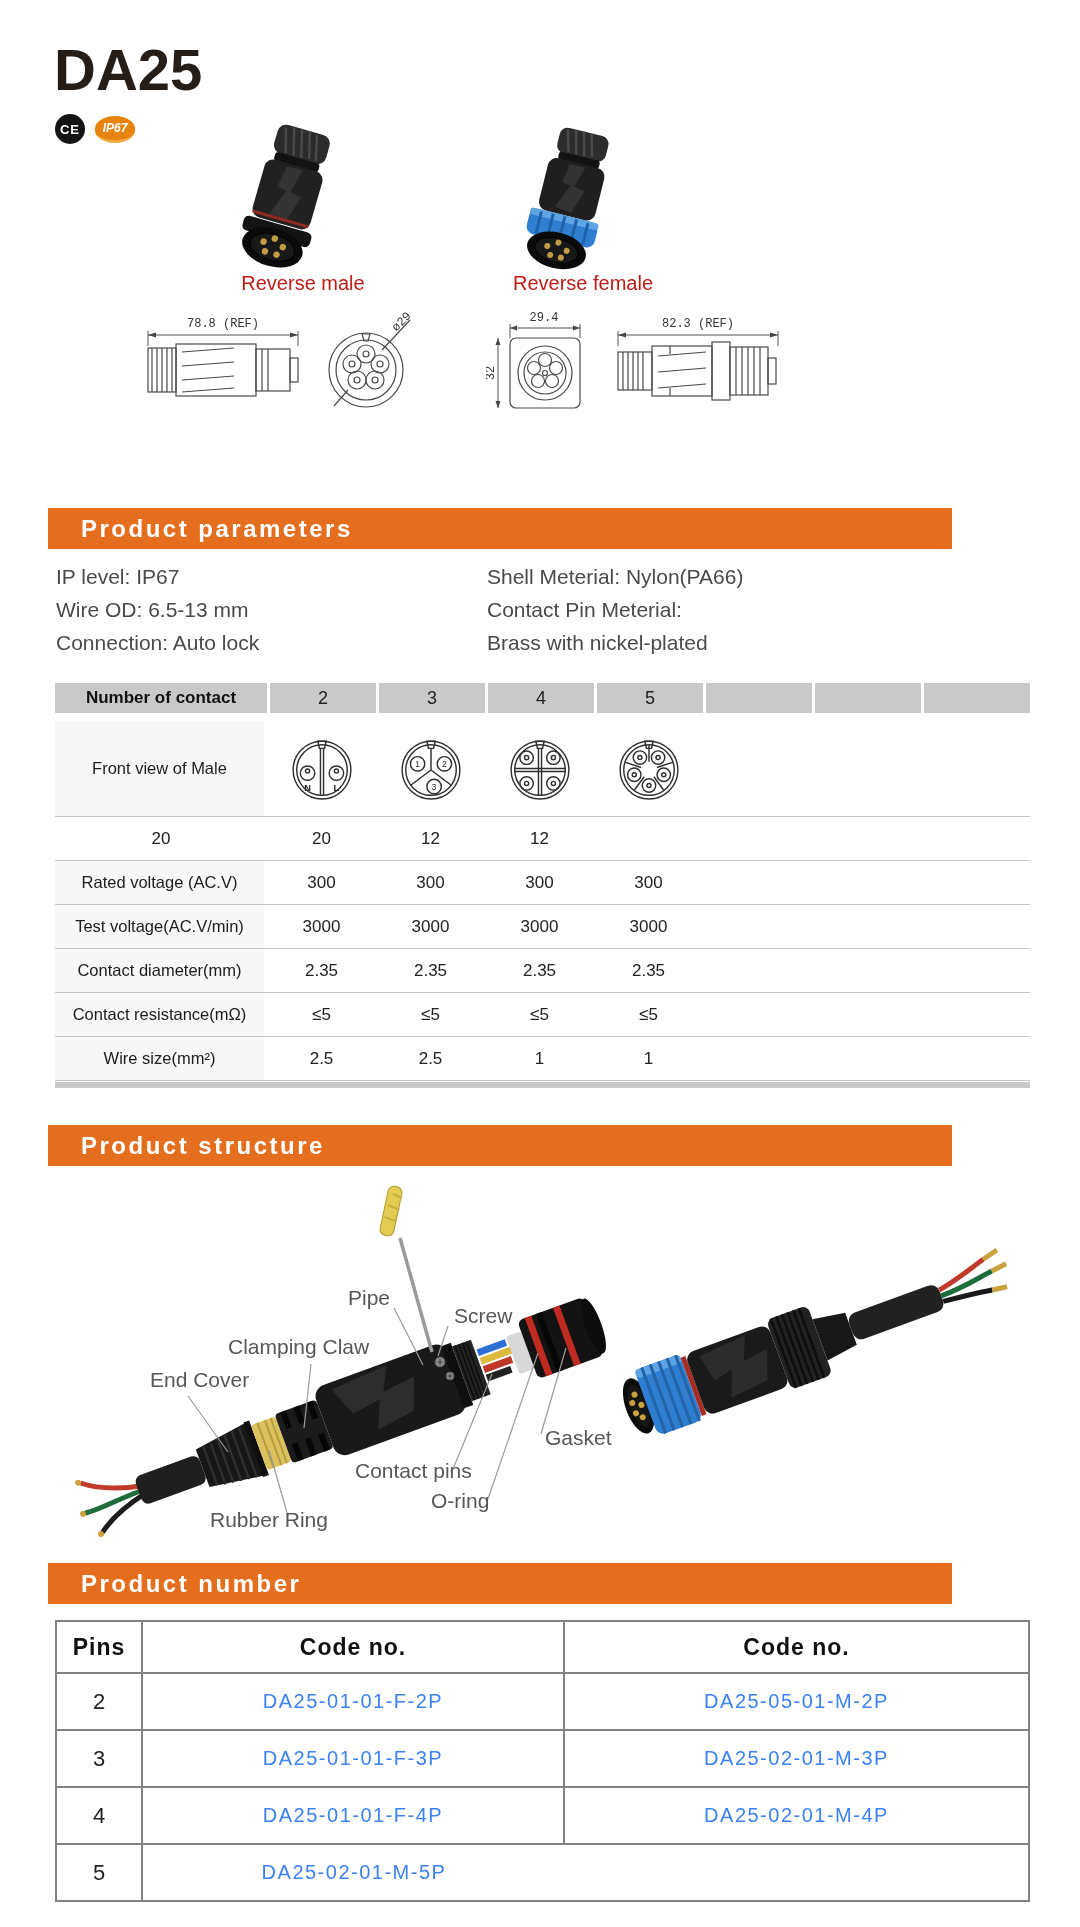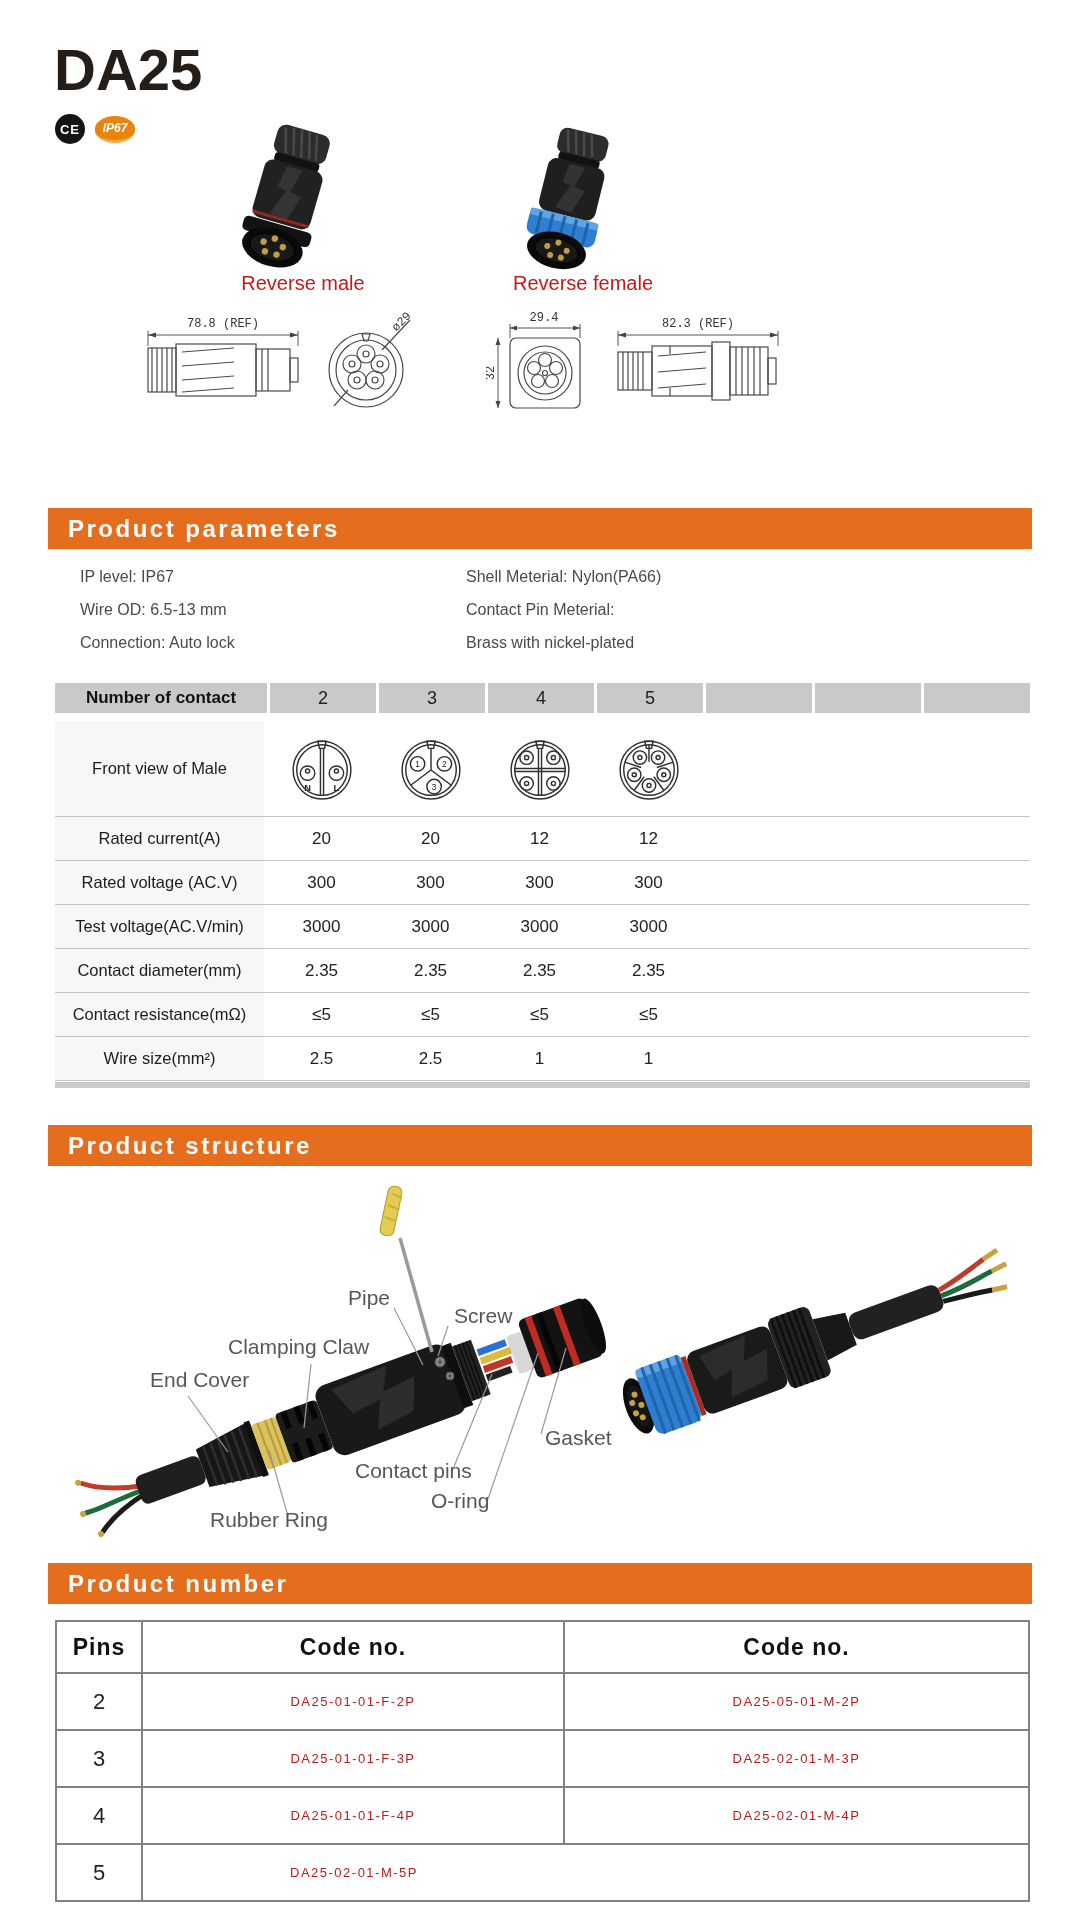--- a/index.html
+++ b/index.html
@@ -10,24 +10,24 @@
   .title { position:absolute; left:54px; top:36px; font-size:58px; font-weight:bold; letter-spacing:0px; color:#251d18; }
   .badges { position:absolute; left:55px; top:114px; display:flex; gap:10px; align-items:center; }
   .ce-badge { width:30px; height:30px; border-radius:50%; background:#141414; color:#fff; font-weight:bold; font-size:13px; display:flex; align-items:center; justify-content:center; letter-spacing:1px; }
   .ip-badge { min-width:40px; height:27px; border-radius:50% / 46%; background:#e8830d; color:#fff; font-weight:bold; font-style:italic; font-size:12px; display:flex; align-items:center; justify-content:center; padding:0 5px; border-bottom:3px solid #f2a93d; }
 
   
   .photo { position:absolute; }
   .caption { position:absolute; width:170px; text-align:center; font-size:20px; color:#c21b17; }
 
   
-  .banner { position:absolute; left:48px; width:984px; height:41px; background:#e56e1e; color:#ffffff; font-weight:bold; font-size:24px; letter-spacing:2.5px; line-height:41px; padding-left:20px; }
+  .banner { position:absolute; left:48px; width:904px; height:41px; background:#e56e1e; color:#ffffff; font-weight:bold; font-size:24px; letter-spacing:2.5px; line-height:41px; padding-left:33px; }
 
   
-  .params { position:absolute; left:80px; top:560px; width:940px; display:flex; font-size:16px; color:#4a4a4a; line-height:33px; }
+  .params { position:absolute; left:56px; top:560px; width:940px; display:flex; font-size:21px; color:#4a4a4a; line-height:33px;gap:45px; }
   .params .col-left { width:386px; }
 
   
   .spec-table { position:absolute; left:55px; top:683px; width:975px; }
   .spec-header-row { display:grid; grid-template-columns:212px repeat(7,1fr); gap:3px; margin-bottom:8px; }
   .spec-corner, .spec-head { background:#c9c9c9; height:30px; display:flex; align-items:center; justify-content:center; }
   .spec-corner { font-weight:bold; font-size:17px; color:#111; }
   .spec-head { font-size:18px; color:#222; }
   .spec-row { display:grid; grid-template-columns:212px repeat(7,1fr); border-bottom:1px solid #c4c4c4; }
   .spec-label { background:#f7f7f7; border-right:3px solid #ffffff; display:flex; align-items:center; justify-content:center; font-size:16.5px; color:#1c1c1c; text-align:center; }
@@ -37,21 +37,21 @@
 
   
   .pn-table { position:absolute; left:55px; top:1620px; width:975px; border:2px solid #828282; }
   .pn-row { display:grid; grid-template-columns:86px 422px 1fr; }
   .pn-row + .pn-row { border-top:2px solid #828282; }
   .pn-cell { display:flex; align-items:center; justify-content:center; border-right:2px solid #828282; }
   .pn-cell:last-child { border-right:none; }
   .pn-header .pn-cell { height:50px; font-weight:bold; font-size:23px; letter-spacing:1px; color:#111; }
   .pn-data .pn-cell { height:55px; }
   .pn-pins-val { font-size:22px; color:#222; }
-  .pn-code-val { font-size:13px; letter-spacing:1.5px; color:#b91c1c;text-align:right; }
+  .pn-code-val { font-size:20px; letter-spacing:1.5px; color:#3b82f6;text-align:right; }
 
   svg text { font-family:"Liberation Sans", sans-serif; }
   .dimtext { font-family:"Liberation Mono", monospace; }
 </style>
 </head>
 <body>
 
 <div class="page">
 
   <div class="title">DA25</div>
@@ -296,21 +296,20 @@
               <circle cx="46.3" cy="37.6" r="2"></circle>
           </g>
         </svg>
       </div>
       <div class="spec-cell"></div>
       <div class="spec-cell"></div>
       <div class="spec-cell"></div>
     </div>
 
     <div class="spec-row">
-      <div class="spec-label">Rated current(A)</div>
       <div class="spec-cell">20</div>
       <div class="spec-cell">20</div>
       <div class="spec-cell">12</div>
       <div class="spec-cell">12</div>
       <div class="spec-cell"></div>
         <div class="spec-cell"></div>
         <div class="spec-cell"></div>
     </div>
     <div class="spec-row">
       <div class="spec-label">Rated voltage (AC.V)</div>

